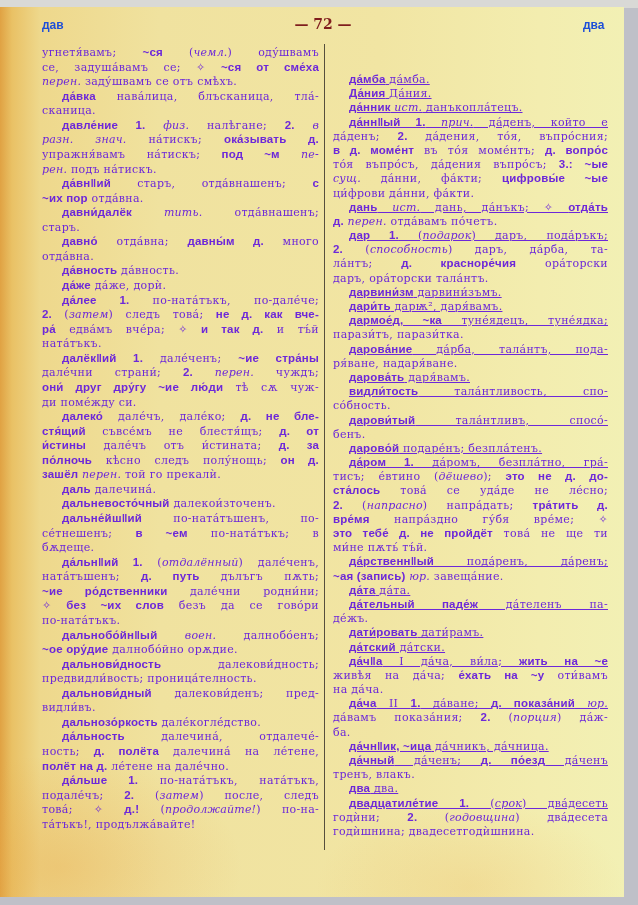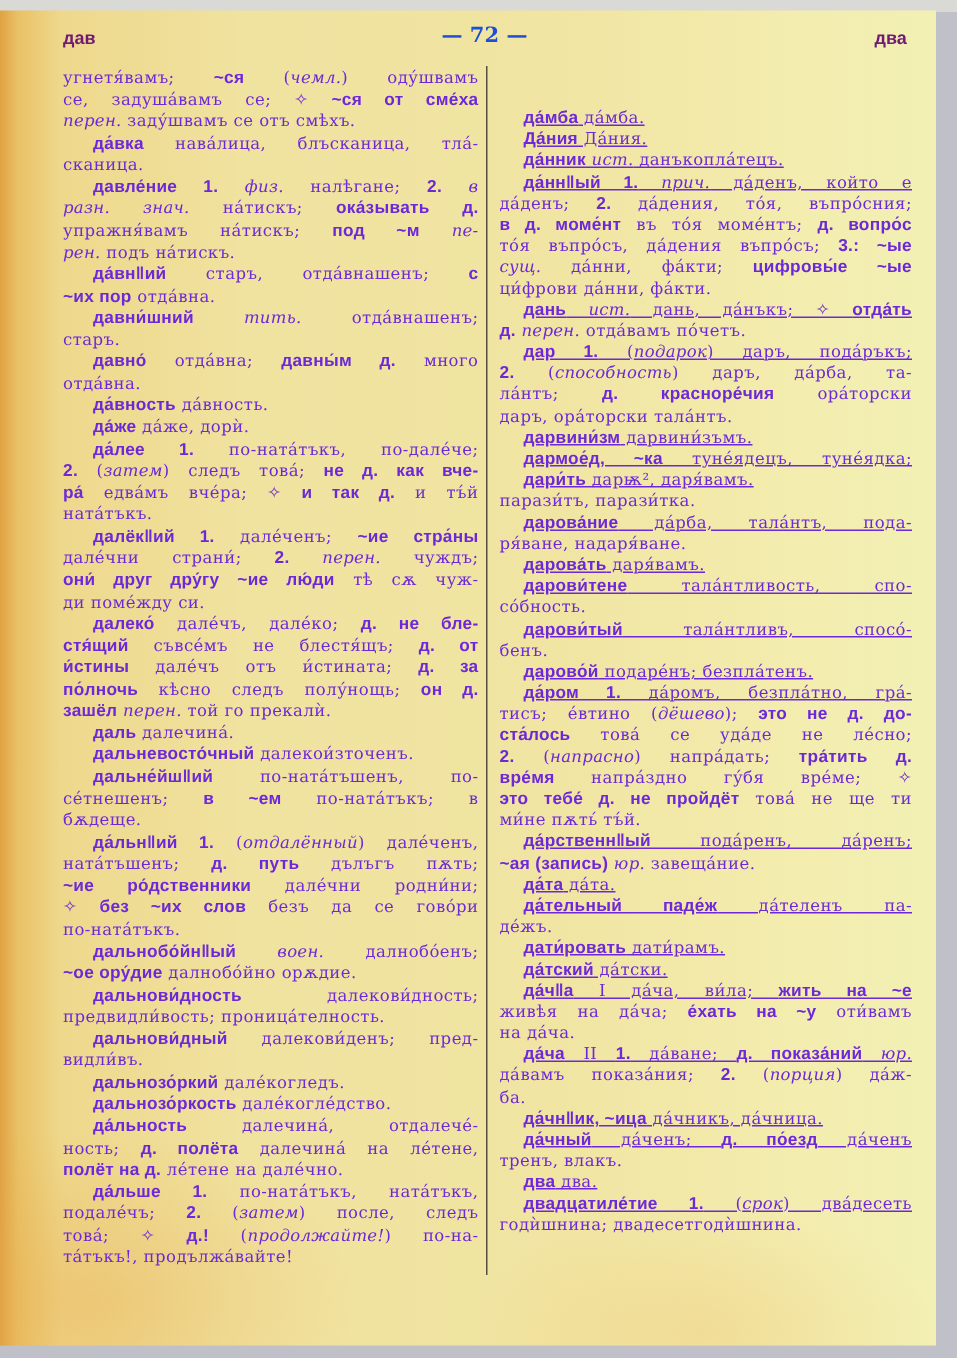--- a/index.html
+++ b/index.html
@@ -8,25 +8,25 @@
     background:#bfc0c8;
   }
   .topband { position:absolute; left:0; top:0; width:638px; height:8px; background:#d9d9d6; }
   .page {
     position:absolute; left:0; top:7px; width:624px; height:890px;
     background:
       radial-gradient(ellipse 260px 160px at 60px 860px, rgba(232,165,70,0.35), rgba(232,165,70,0) 70%),
       radial-gradient(ellipse 220px 120px at 470px 880px, rgba(236,180,90,0.25), rgba(236,180,90,0) 70%),
       linear-gradient(90deg, #e0a243 0px, #e9c165 12px, #eed88c 40px, #f0e29f 160px, #f1e5a3 380px, #f3edaf 540px, #f2f0b4 624px);
   }
-  .rh { position:absolute; top:18px; font-family:"Liberation Sans", sans-serif; font-weight:bold; font-size:12px; color:#701a75; }
+  .rh { position:absolute; top:18px; font-family:"Liberation Sans", sans-serif; font-weight:bold; font-size:12px; color:#1d4ed8; }
   .rh-left { left:42px; }
   .rh-right { left:583px; }
   .pnum { position:absolute; top:16px; left:283px; width:80px; text-align:center;
-          font-family:"DejaVu Serif", serif; font-weight:bold; font-size:14px; color:#1d4ed8; }
+          font-family:"DejaVu Serif", serif; font-weight:bold; font-size:14px; color:#7f1d1d; }
   .divider { position:absolute; left:324px; top:44px; width:1px; height:806px; background:#3b352c; opacity:0.85; }
   .col { position:absolute; color:#6d28d9; }
   .col-left { left:42px; top:45px; width:277px; }
   .col-right { left:333px; top:72px; width:275px; }
   .line {
     white-space:nowrap; font-size:11px;
     text-align:justify; text-align-last:justify;
     box-sizing:border-box;
   }
   .col-left .line { height:14.57px; line-height:14.57px; }
@@ -56,21 +56,21 @@
     <div class="line"><span class="n">се, задуша́вамъ се; ✧ </span><span class="b">~ся от сме́ха</span></div>
     <div class="line end"><span class="i">перен.</span><span class="n"> заду́швамъ се отъ смѣхъ.</span></div>
     <div class="line ind"><span class="b">да́вка</span><span class="n"> нава́лица, блъсканица, тла́-</span></div>
     <div class="line end"><span class="n">сканица.</span></div>
     <div class="line ind"><span class="b">давле́ние 1.</span><span class="i"> физ.</span><span class="n"> налѣгане; </span><span class="b">2.</span><span class="i"> в</span></div>
     <div class="line"><span class="i">разн. знач.</span><span class="n"> на́тискъ; </span><span class="b">ока́зывать д.</span></div>
     <div class="line"><span class="n">упражня́вамъ на́тискъ; </span><span class="b">под ~м</span><span class="i"> пе-</span></div>
     <div class="line end"><span class="i">рен.</span><span class="n"> подъ на́тискъ.</span></div>
     <div class="line ind"><span class="b">да́вн‖ий</span><span class="n"> старъ, отда́внашенъ; </span><span class="b">с</span></div>
     <div class="line end"><span class="b">~их пор</span><span class="n"> отда́вна.</span></div>
-    <div class="line ind"><span class="b">давни́шний</span><span class="i"> тить.</span><span class="n"> отда́внашенъ;</span></div>
+    <div class="line ind"><span class="b">давни́далёк</span><span class="i"> тить.</span><span class="n"> отда́внашенъ;</span></div>
     <div class="line end"><span class="n">старъ.</span></div>
     <div class="line ind"><span class="b">давно́</span><span class="n"> отда́вна; </span><span class="b">давны́м д.</span><span class="n"> много</span></div>
     <div class="line end"><span class="n">отда́вна.</span></div>
     <div class="line ind end"><span class="b">да́вность</span><span class="n"> да́вность.</span></div>
     <div class="line ind end"><span class="b">да́же</span><span class="n"> да́же, дорѝ.</span></div>
     <div class="line ind"><span class="b">да́лее 1.</span><span class="n"> по-ната́тъкъ, по-дале́че;</span></div>
     <div class="line"><span class="b">2.</span><span class="n"> (</span><span class="i">затем</span><span class="n">) следъ това́; </span><span class="b">не д. как вче-</span></div>
     <div class="line"><span class="b">ра́</span><span class="n"> едва́мъ вче́ра; ✧ </span><span class="b">и так д.</span><span class="n"> и тъ́й</span></div>
     <div class="line end"><span class="n">ната́тъкъ.</span></div>
     <div class="line ind"><span class="b">далёк‖ий 1.</span><span class="n"> дале́ченъ; </span><span class="b">~ие стра́ны</span></div>
@@ -91,21 +91,20 @@
     <div class="line"><span class="n">ната́тъшенъ; </span><span class="b">д. путь</span><span class="n"> дълъгъ пѫть;</span></div>
     <div class="line"><span class="b">~ие ро́дственники</span><span class="n"> дале́чни родни́ни;</span></div>
     <div class="line"><span class="n">✧ </span><span class="b">без ~их слов</span><span class="n"> безъ да се гово́ри</span></div>
     <div class="line end"><span class="n">по-ната́тъкъ.</span></div>
     <div class="line ind"><span class="b">дальнобо́йн‖ый</span><span class="i"> воен.</span><span class="n"> далнобо́енъ;</span></div>
     <div class="line end"><span class="b">~ое ору́дие</span><span class="n"> далнобо́йно орѫдие.</span></div>
     <div class="line ind"><span class="b">дальнови́дность</span><span class="n"> далекови́дность;</span></div>
     <div class="line end"><span class="n">предвидли́вость; проница́телность.</span></div>
     <div class="line ind"><span class="b">дальнови́дный</span><span class="n"> далекови́денъ; пред-</span></div>
     <div class="line end"><span class="n">видли́въ.</span></div>
-    <div class="line ind end"><span class="b">дальнозо́ркий</span><span class="n"> дале́когледъ.</span></div>
     <div class="line ind end"><span class="b">дальнозо́ркость</span><span class="n"> дале́когле́дство.</span></div>
     <div class="line ind"><span class="b">да́льность</span><span class="n"> далечина́, отдалече́-</span></div>
     <div class="line"><span class="n">ность; </span><span class="b">д. полёта</span><span class="n"> далечина́ на ле́тене,</span></div>
     <div class="line end"><span class="b">полёт на д.</span><span class="n"> ле́тене на дале́чно.</span></div>
     <div class="line ind"><span class="b">да́льше 1.</span><span class="n"> по-ната́тъкъ, ната́тъкъ,</span></div>
     <div class="line"><span class="n">подале́чъ; </span><span class="b">2.</span><span class="n"> (</span><span class="i">затем</span><span class="n">) после, следъ</span></div>
     <div class="line"><span class="n">това́; ✧ </span><span class="b">д.!</span><span class="n"> (</span><span class="i">продолжайте!</span><span class="n">) по-на-</span></div>
     <div class="line end"><span class="n">та́тъкъ!, продължа́вайте!</span></div>
   </div>
 <div class="col col-right">
@@ -118,27 +117,27 @@
     <div class="line"><span class="n">то́я въпро́съ, да́дения въпро́съ; </span><span class="b">3.: ~ые</span></div>
     <div class="line"><span class="i">сущ.</span><span class="n"> да́нни, фа́кти; </span><span class="b">цифровы́е ~ые</span></div>
     <div class="line end"><span class="n">ци́фрови да́нни, фа́кти.</span></div>
     <div class="line ind"><span class="b">дань</span><span class="i"> ист.</span><span class="n"> дань, да́нъкъ; ✧ </span><span class="b">отда́ть</span></div>
     <div class="line end"><span class="b">д.</span><span class="i"> перен.</span><span class="n"> отда́вамъ по́четъ.</span></div>
     <div class="line ind"><span class="b">дар 1.</span><span class="n"> (</span><span class="i">подарок</span><span class="n">) даръ, пода́ръкъ;</span></div>
     <div class="line"><span class="b">2.</span><span class="n"> (</span><span class="i">способность</span><span class="n">) даръ, да́рба, та-</span></div>
     <div class="line"><span class="n">ла́нтъ; </span><span class="b">д. красноре́чия</span><span class="n"> ора́торски</span></div>
     <div class="line end"><span class="n">даръ, ора́торски тала́нтъ.</span></div>
     <div class="line ind end"><span class="b">дарвини́зм</span><span class="n"> дарвини́зъмъ.</span></div>
+    <div class="line ind end"><span class="b">дари́ть</span><span class="n"> дарѭ², даря́вамъ.</span></div>
     <div class="line ind"><span class="b">дармое́д, ~ка</span><span class="n"> туне́ядецъ, туне́ядка;</span></div>
-    <div class="line ind end"><span class="b">дари́ть</span><span class="n"> дарѭ², даря́вамъ.</span></div>
     <div class="line end"><span class="n">парази́тъ, парази́тка.</span></div>
     <div class="line ind"><span class="b">дарова́ние</span><span class="n"> да́рба, тала́нтъ, пода-</span></div>
     <div class="line end"><span class="n">ря́ване, надаря́ване.</span></div>
     <div class="line ind end"><span class="b">дарова́ть</span><span class="n"> даря́вамъ.</span></div>
-    <div class="line ind"><span class="b">дарови́тене</span><span class="n"> тала́нтливость, спо-</span></div>
+    <div class="line ind"><span class="b">видли́тость</span><span class="n"> тала́нтливость, спо-</span></div>
     <div class="line end"><span class="n">со́бность.</span></div>
     <div class="line ind"><span class="b">дарови́тый</span><span class="n"> тала́нтливъ, спосо́-</span></div>
     <div class="line end"><span class="n">бенъ.</span></div>
     <div class="line ind end"><span class="b">дарово́й</span><span class="n"> подаре́нъ; безпла́тенъ.</span></div>
     <div class="line ind"><span class="b">да́ром 1.</span><span class="n"> да́ромъ, безпла́тно, гра́-</span></div>
     <div class="line"><span class="n">тисъ; е́втино (</span><span class="i">дёшево</span><span class="n">); </span><span class="b">это не д. до-</span></div>
     <div class="line"><span class="b">ста́лось</span><span class="n"> това́ се уда́де не ле́сно;</span></div>
     <div class="line"><span class="b">2.</span><span class="n"> (</span><span class="i">напрасно</span><span class="n">) напра́дать; </span><span class="b">тра́тить д.</span></div>
     <div class="line"><span class="b">вре́мя</span><span class="n"> напра́здно гу́бя вре́ме; ✧</span></div>
     <div class="line"><span class="b">это тебе́ д. не пройдёт</span><span class="n"> това́ не ще ти</span></div>
@@ -154,14 +153,15 @@
     <div class="line"><span class="n">живѣя на да́ча; </span><span class="b">е́хать на ~у</span><span class="n"> оти́вамъ</span></div>
     <div class="line end"><span class="n">на да́ча.</span></div>
     <div class="line ind"><span class="b">да́ча</span><span class="n"> II </span><span class="b">1.</span><span class="n"> да́ване; </span><span class="b">д. показа́ний</span><span class="i"> юр.</span></div>
     <div class="line"><span class="n">да́вамъ показа́ния; </span><span class="b">2.</span><span class="n"> (</span><span class="i">порция</span><span class="n">) да́ж-</span></div>
     <div class="line end"><span class="n">ба.</span></div>
     <div class="line ind end"><span class="b">да́чн‖ик, ~ица</span><span class="n"> да́чникъ, да́чница.</span></div>
     <div class="line ind"><span class="b">да́чный</span><span class="n"> да́ченъ; </span><span class="b">д. по́езд</span><span class="n"> да́ченъ</span></div>
     <div class="line end"><span class="n">тренъ, влакъ.</span></div>
     <div class="line ind end"><span class="b">два</span><span class="n"> два.</span></div>
     <div class="line ind"><span class="b">двадцатиле́тие 1.</span><span class="n"> (</span><span class="i">срок</span><span class="n">) два́десеть</span></div>
+    <div class="line"><span class="n">годѝни; </span><span class="b">2.</span><span class="n"> (</span><span class="i">годовщина</span><span class="n">) два́десета</span></div>
     <div class="line end"><span class="n">годѝшнина; двадесетгодѝшнина.</span></div>
   </div>
 
 </body></html>

